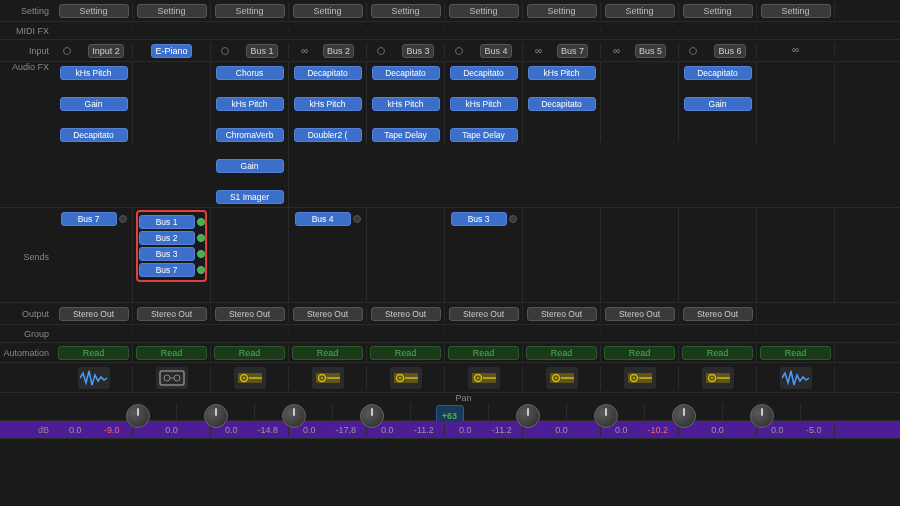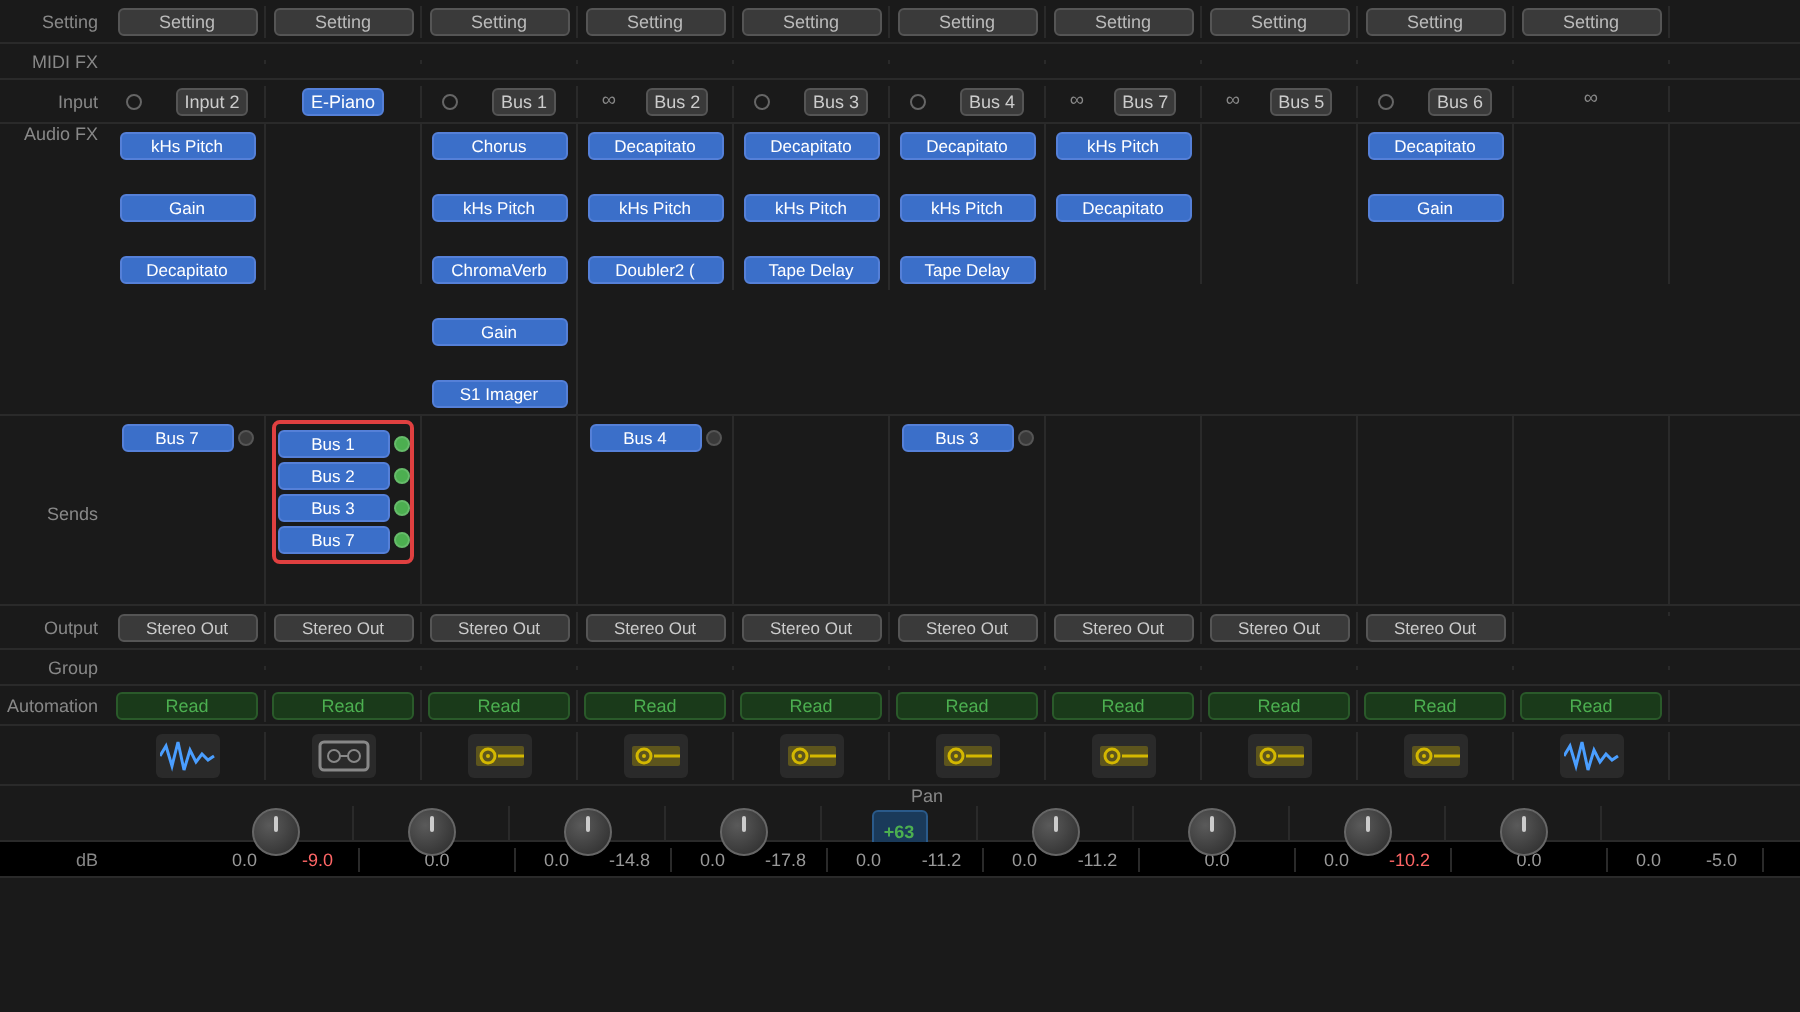--- a/index.html
+++ b/index.html
@@ -242,21 +242,21 @@
       border-radius: 3px;
       display: flex;
       align-items: center;
       justify-content: center;
       color: #4caf50;
       font-size: 9px;
       font-weight: bold;
     }
 
     
-    .db-row { height: 18px; background: #000000; gap: 47px; }
+    .db-row { height: 18px; background: #4c1d95; }
     .db-val {
       font-size: 9px;
       color: #999;
       width: 35px;
       text-align: center;
     }
     .db-val.neg { color: #ff6666; }
 
     .row-cells {
       display: flex;

